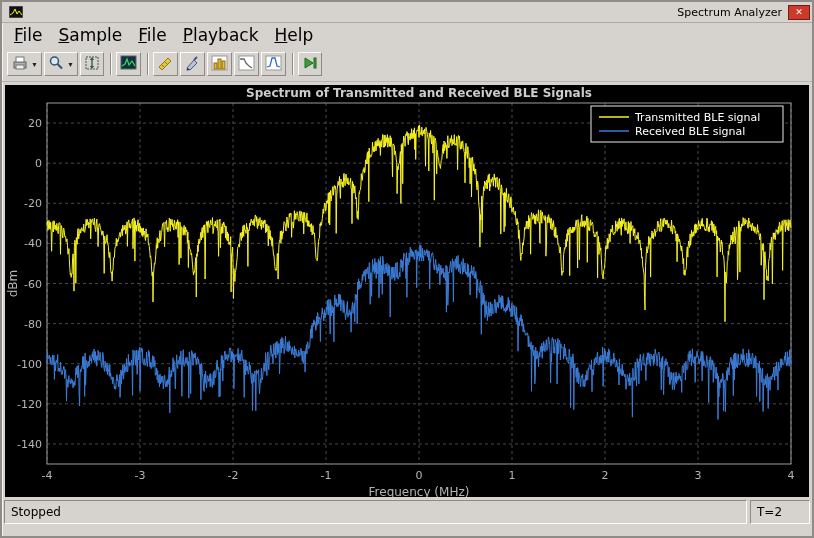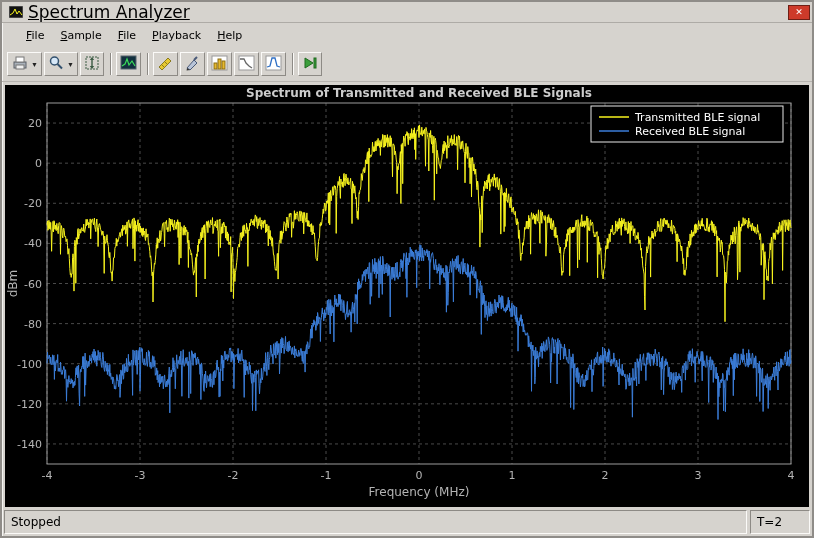--- a/index.html
+++ b/index.html
@@ -8,45 +8,45 @@
     border:2px solid #8f8c88;background:#d6d3ce;
     display:flex;flex-direction:column;
     box-shadow:inset 1px 1px 0 #f5f4f2;
   }
   
   .titlebar{
     height:20px;display:grid;grid-template-columns:24px 1fr 28px;
     align-items:center;padding:0 2px;border-bottom:1px solid #aeaba6;
     background:#d6d3ce;
   }
-  .titlebar .title{ text-align:left;font-size:17px;color:#000;text-decoration:underline;}
+  .titlebar .title{ text-align:right;font-size:11px;color:#000;}
   .app-icon{display:flex;align-items:center;justify-content:center;}
   .close-btn{
     width:22px;height:15px;background:#cd3a2a;border:1px solid #6d1f16;
     color:#fff;font-size:9px;line-height:13px;text-align:center;
     justify-self:end;cursor:default;padding:0;
   }
   
-  .menubar{height:24px;display:flex;align-items:center;padding-left:16px;font-size:11px;color:#000;}
+  .menubar{height:24px;display:flex;align-items:center;padding-left:4px;font-size:17px;color:#000;}
   .menu-item{display:inline-block;padding:3px 8px;}
   .menu-item::first-letter{text-decoration:underline;}
   
   .toolbar{height:30px;display:flex;align-items:center;padding:2px 5px;border-bottom:1px solid #b7b4af;}
   .tbtn{
     height:24px;display:flex;align-items:center;justify-content:center;
     padding:0 3px;margin-right:2px;background:#d6d3ce;
     border:1px solid;border-color:#fbfaf8 #8d8a85 #8d8a85 #fbfaf8;
   }
   .caret{font-size:7px;color:#222;margin-left:2px;}
   .tsep{width:0;height:22px;border-left:1px solid #8d8a85;border-right:1px solid #fbfaf8;margin:0 4px;}
   
   .figure{flex:1;margin:3px;background:#000;position:relative;overflow:hidden;}
   .figure svg{display:block;font-family:"DejaVu Sans",sans-serif;}
   
-  .statusbar{height:24px;margin:0 2px 2px;display:flex;gap:3px;align-items:stretch;font-size:12px;color:#000;}
+  .statusbar{height:24px;margin:0 2px 12px;display:flex;gap:3px;align-items:stretch;font-size:12px;color:#000;}
   .spanel{
     display:flex;align-items:center;padding:0 6px;
     border:1px solid;border-color:#8d8a85 #fbfaf8 #fbfaf8 #8d8a85;background:#d6d3ce;
     white-space:nowrap;overflow:hidden;
   }
   .spanel.grow{flex:1;}
 </style>
 </head>
 <body>
 

